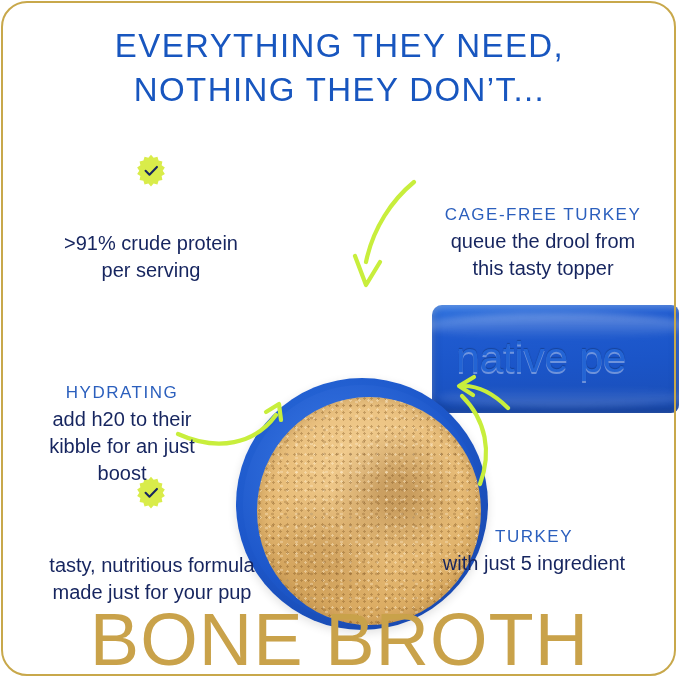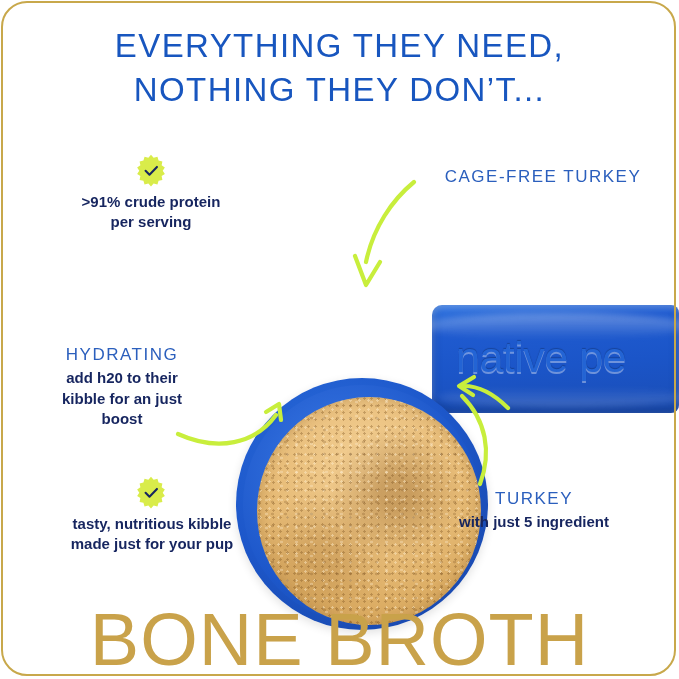--- a/index.html
+++ b/index.html
@@ -134,34 +134,34 @@
   .powder::after {
     background-image:
       radial-gradient(rgba(100,62,20,.34) 1.3px, transparent 1.8px),
       radial-gradient(rgba(255,245,220,.50) 1.2px, transparent 1.7px);
     background-size: 13px 12px, 15px 14px;
     background-position: 5px 2px, 9px 7px;
     opacity: .6;
   }
 
   
-  .callout { position: absolute; z-index: 30; }
+  .callout { position: absolute; z-index: 30; margin-top: 38px; }
   .callout .kicker {
     color: #2b5fbd;
     font-size: 17px;
     letter-spacing: 1.5px;
     line-height: 1.25;
     margin-bottom: 3px;
   }
   .callout .body {
     color: #16255f;
-    font-size: 15px;
+    font-size: 20px;
     line-height: 1.35;
     white-space: pre-line;
-    font-weight: 700;
+    font-weight: 400;
   }
 
   #callout-protein { left: 36px; top: 192px; width: 230px; text-align: center; }
   #callout-turkey  { left: 424px; top: 166px; width: 238px; text-align: center; }
   #callout-hydrating { left: 22px; top: 344px; width: 200px; text-align: center; }
   #callout-tasty   { left: 36px; top: 514px; width: 232px; text-align: center; }
   #callout-simple  { left: 422px; top: 488px; width: 224px; text-align: center; }
 
   
   .badge {
@@ -246,31 +246,33 @@
     <path d="M 13.6 19.8 L 18.2 24.4 L 27 15.2" fill="none" stroke="#16255f" stroke-width="2.4" stroke-linecap="round" stroke-linejoin="round"></path>
   </svg>
 
   <div class="callout" id="callout-protein">
     <div class="body">&gt;91% crude protein
 per serving</div>
   </div>
 
   <div class="callout" id="callout-turkey">
     <div class="kicker">CAGE-FREE TURKEY</div>
+    <div class="body">queue the drool from
+this tasty topper</div>
   </div>
 
   <div class="callout" id="callout-hydrating">
     <div class="kicker">HYDRATING</div>
     <div class="body">add h20 to their
 kibble for an just
 boost</div>
   </div>
 
   <div class="callout" id="callout-tasty">
-    <div class="body">tasty, nutritious kibble
+    <div class="body">tasty, nutritious formula
 made just for your pup</div>
   </div>
 
   <div class="callout" id="callout-simple">
     <div class="kicker">TURKEY</div>
     <div class="body">with just 5 ingredient</div>
   </div>
 
   <div class="wordmark">BONE BROTH</div>
 

